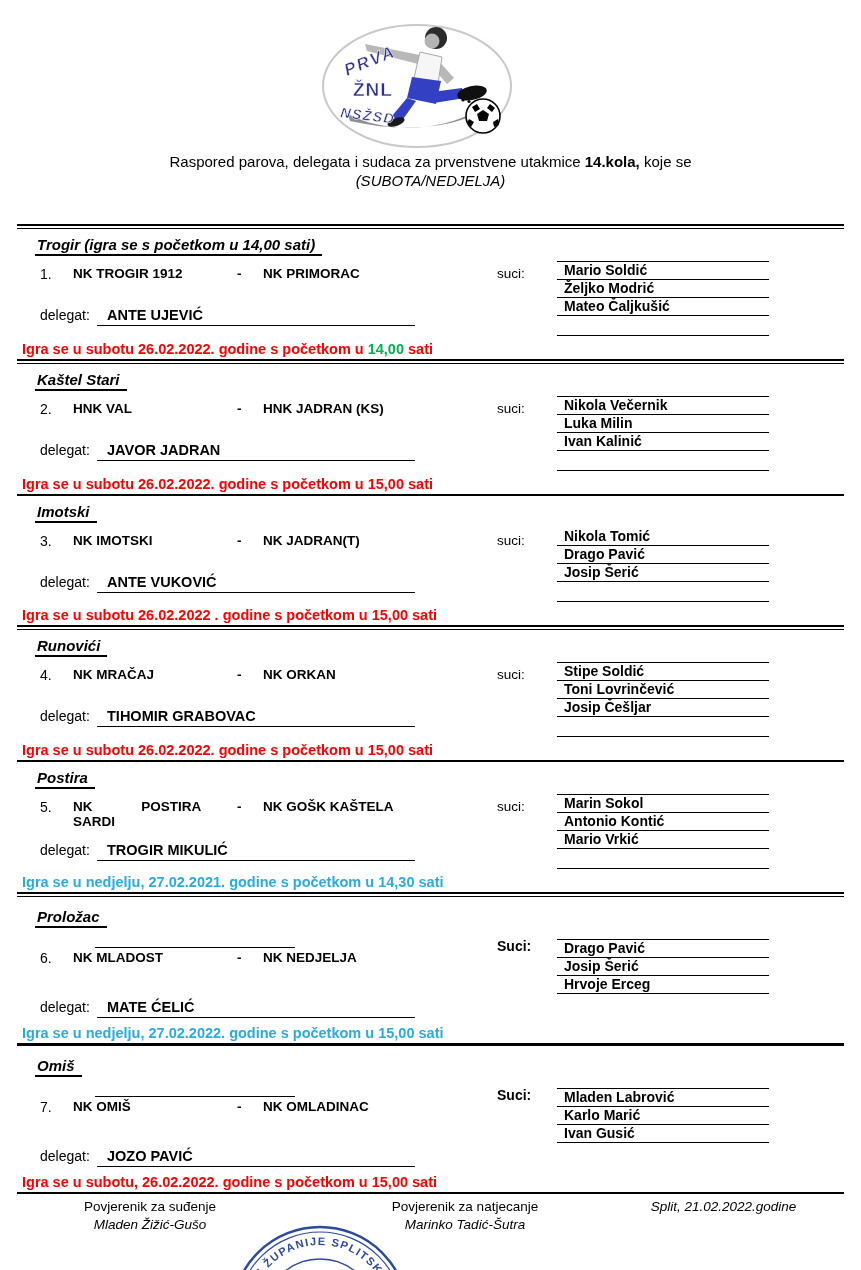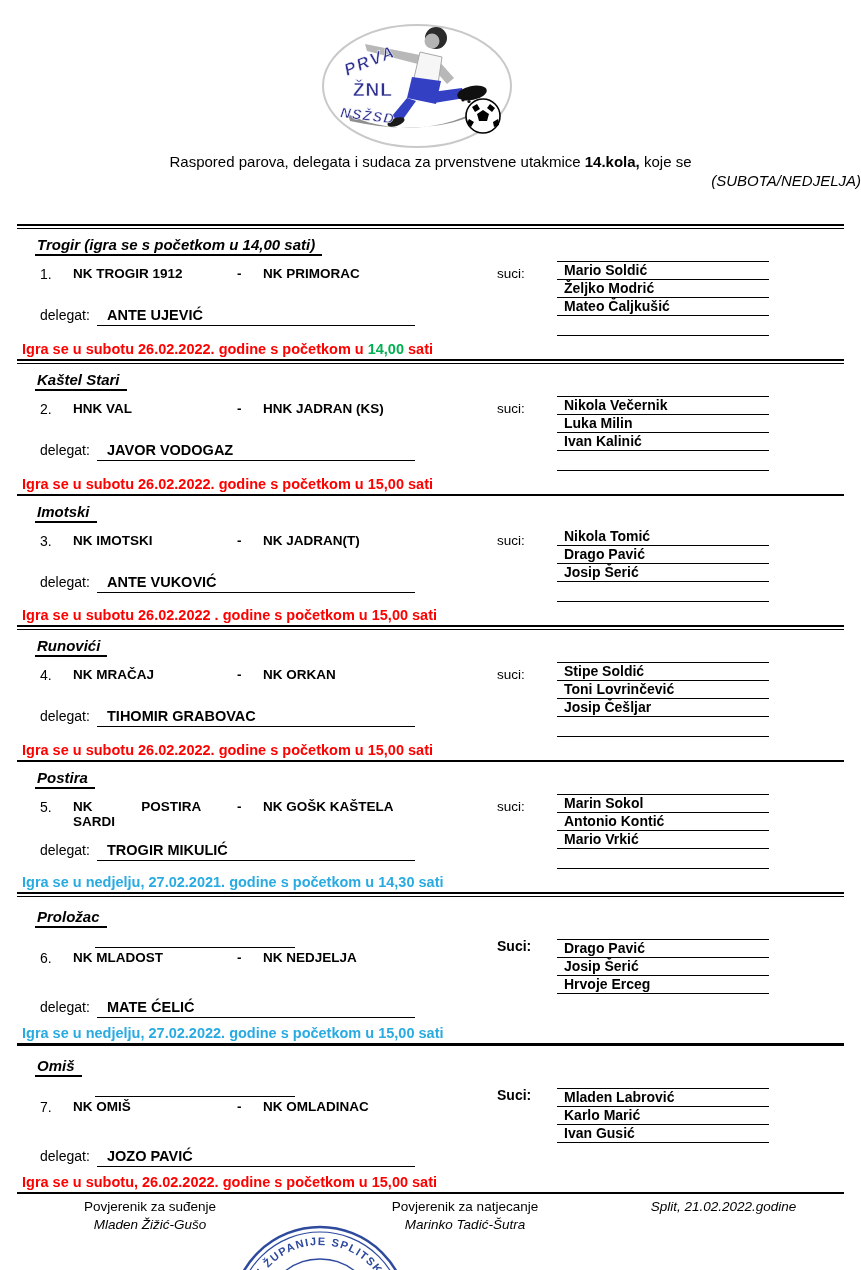--- a/index.html
+++ b/index.html
@@ -8,21 +8,21 @@
     font-family:"Liberation Sans", sans-serif; color:#000; overflow:hidden;
   }
 
   
   .logo-wrap { position:absolute; left:320px; top:22px; width:195px; height:128px; }
 
   
   .header-text { position:absolute; top:152px; left:0; width:100%; text-align:center;
     font-size:15px; line-height:1.28; }
   .header-text b { font-weight:bold; }
-  .header-line3 { font-style:italic;text-align:right; }
+  .header-line3 { font-style:italic; }
 
   
   .sections { position:absolute; top:224px; left:0; width:861px; }
   .sep { margin:0 17px; }
   .sep.double { height:2px; border-top:2px solid #000; border-bottom:1px solid #000; }
   .sep.single { height:0; border-top:2px solid #000; }
   .sep.thick  { height:0; border-top:3px solid #000; }
 
   .sec-head { display:inline-block; margin:7px 0 0 35px; font-weight:bold; font-style:italic;
     font-size:15px; border-bottom:2px solid #000; padding:0 7px 1px 2px; }
@@ -150,21 +150,21 @@
       <div class="sec-head">Kaštel Stari</div>
       <div class="sec-body">
         <div class="left-col">
           <div class="match-row">
             <span class="num">2.</span>
             <span class="team team1">HNK VAL</span>
             <span class="dash">-</span>
             <span class="team team2">HNK JADRAN (KS)</span>
           </div>
           <div class="delegat-row">
-            <span class="dlabel">delegat:</span><span class="dname">JAVOR VODOGAZ</span>
+            <span class="dlabel">delegat:</span><span class="dname">JAVOR JADRAN</span>
           </div>
         </div>
         <div class="suci-col">
           <span class="slabel">suci:</span>
           <div class="ref-lines">
             <div class="ref first">Nikola Večernik</div>
             <div class="ref">Luka Milin</div>
             <div class="ref">Ivan Kalinić</div>
             <div class="ref extra"></div>
           </div>

